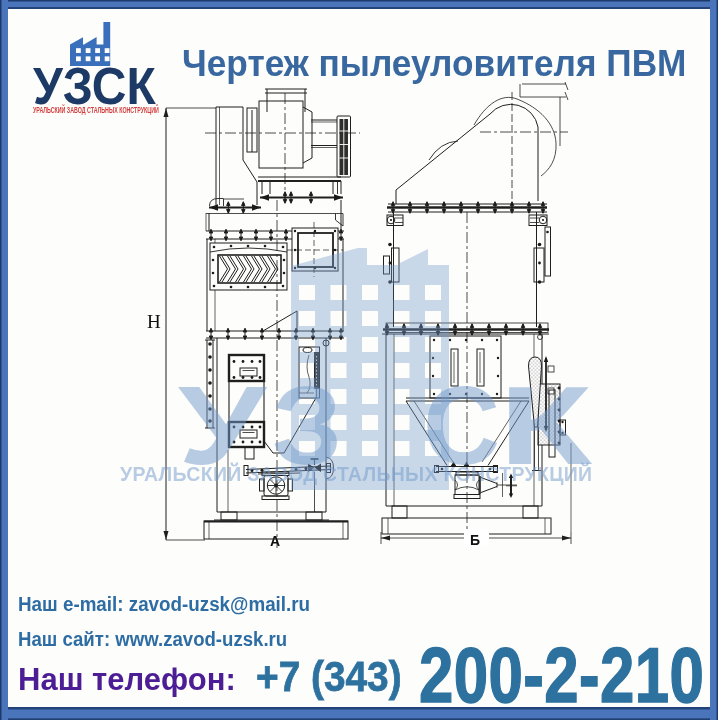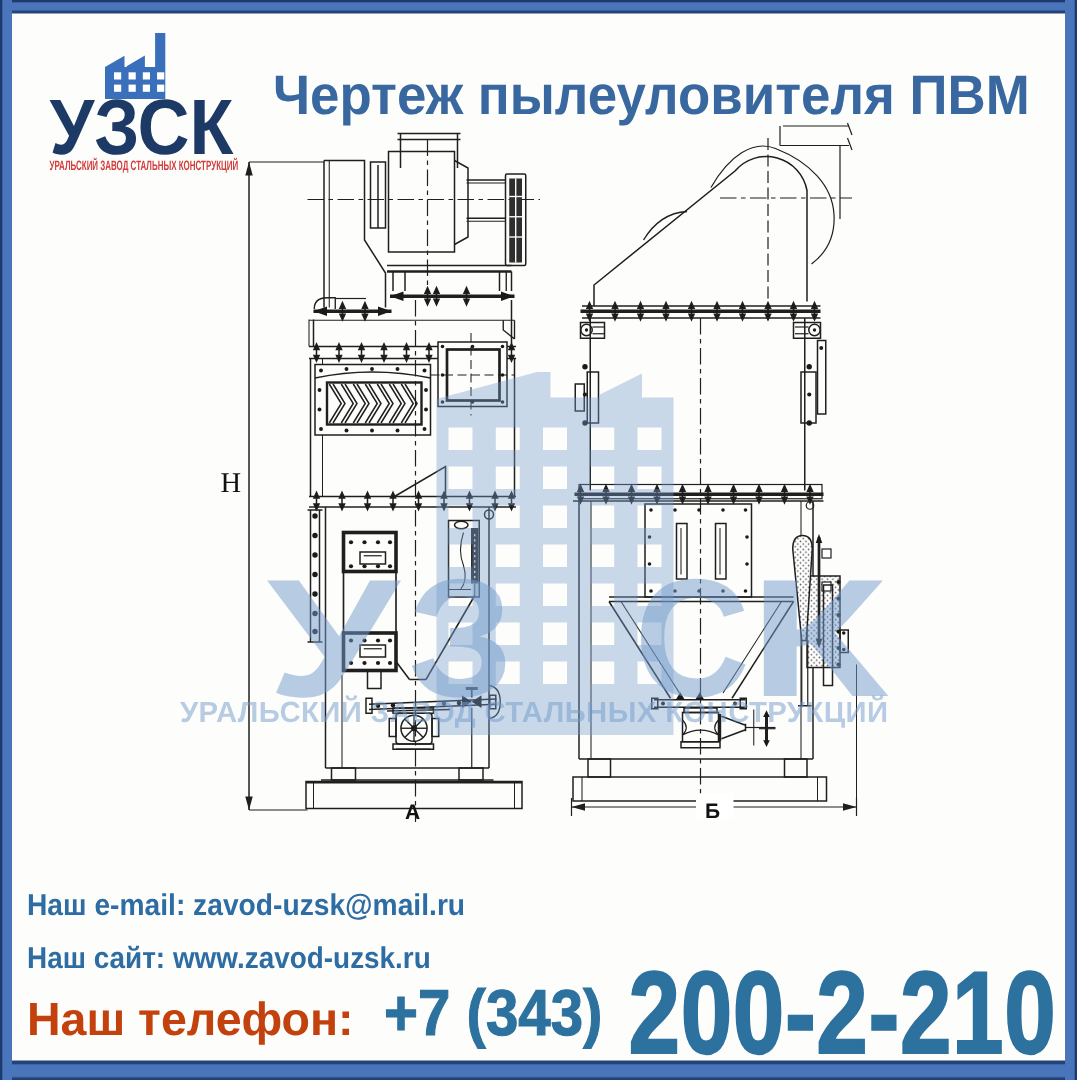--- a/index.html
+++ b/index.html
@@ -36,21 +36,21 @@
 <div class="abs" style="left:33px;top:56px;width:140px;font-size:48px;font-weight:bold;color:#1d3a66;letter-spacing:0px;transform:scale(1,1.09);transform-origin:0 0;">УЗСК</div>
 
 <div class="abs" style="left:33px;top:104.5px;font-size:9px;font-weight:bold;color:#d23c3c;white-space:nowrap;transform:scaleX(0.59);transform-origin:0 0;">УРАЛЬСКИЙ ЗАВОД СТАЛЬНЫХ КОНСТРУКЦИЙ</div>
 
 <div class="abs" style="left:182px;top:43px;font-size:37px;font-weight:bold;color:#38689f;white-space:nowrap;transform:scaleX(0.952);transform-origin:0 0;">Чертеж пылеуловителя ПВМ</div>
 
 <div class="abs" style="left:18px;top:593px;font-size:20px;transform:scaleX(0.94);transform-origin:0 0;font-weight:bold;color:#2e6da4;white-space:nowrap;">Наш e-mail: zavod-uzsk@mail.ru</div>
 
 <div class="abs" style="left:18px;top:628px;font-size:20px;transform:scaleX(0.93);transform-origin:0 0;font-weight:bold;color:#2e6da4;white-space:nowrap;">Наш сайт: www.zavod-uzsk.ru</div>
 
-<div class="abs" style="left:18px;top:662px;font-size:31px;font-weight:bold;color:#c2410c;white-space:nowrap;">Наш телефон:</div>
+<div class="abs" style="left:18px;top:662px;font-size:31px;font-weight:bold;color:#4c1d95;white-space:nowrap;">Наш телефон:</div>
 
 <div class="abs" style="left:256px;top:652px;font-size:40px;font-weight:bold;color:#2d719f;-webkit-text-stroke:0.7px #2d719f;white-space:nowrap;transform:scale(0.97,1.08);transform-origin:0 0;">+7 (343)</div>
 
 <div class="abs" style="left:419px;top:630px;font-size:78px;font-weight:bold;color:#2d719f;-webkit-text-stroke:1.4px #2d719f;white-space:nowrap;transform:scaleX(0.792);transform-origin:0 0;letter-spacing:0.5px;">200-2-210</div>
 
 <svg class="abs" style="left:0;top:0" width="718" height="720" viewBox="0 0 718 720">
   <defs>
     <g id="blt">
       <line x1="0" y1="-5" x2="0" y2="5" stroke="#1a1a1a" stroke-width="1"></line>
       <path d="M-1.7,-2 L0,-5.8 L1.7,-2 z" fill="#1a1a1a"></path>

